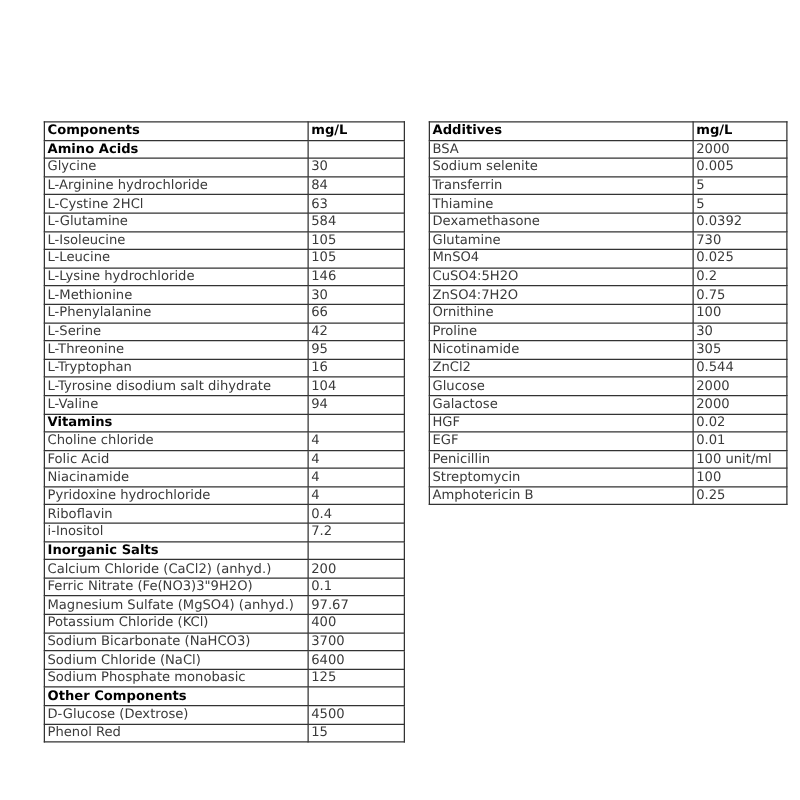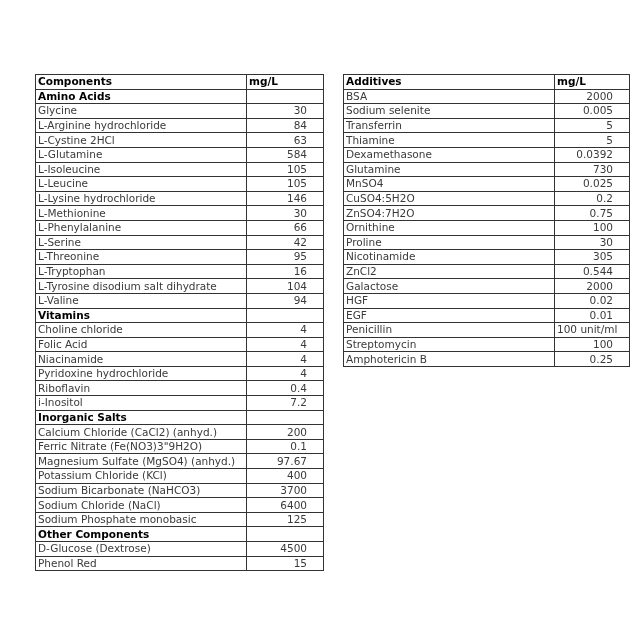--- a/index.html
+++ b/index.html
@@ -2,23 +2,23 @@
 <html><head>
   <meta charset="utf-8">
   <style>
     html, body { margin: 0; padding: 0; background: #ffffff; }
     body { width: 640px; height: 640px; position: relative; overflow: hidden;
            font-family: "DejaVu Sans", sans-serif; }
     table { position: absolute; border-collapse: collapse; table-layout: fixed;
             font-size: 10.5px; color: #3a3a3a; }
     td { border: 1px solid #333; height: 13.6px; padding: 0 2px; line-height: 13px;
          white-space: nowrap; overflow: hidden; }
-    td.val { text-align: right; padding-right: 16px; }
+    td.val { text-align: left; padding-right: 16px; }
     tr.hdr td, tr.sec td { font-weight: bold; color: #000; }
-    table { border: 1.5px solid #222; }
+    table { border: 1.5px solid #222; margin-top: 23px; }
     #left { left: 35px; top: 74px; width: 288px; }
     #left col.c1 { width: 211px; }
     #left col.c2 { width: 77px; }
     #right { left: 343px; top: 74px; width: 286px; }
     #right col.c1 { width: 211px; }
     #right col.c2 { width: 75px; }
   </style>
 </head>
 <body>
 
@@ -227,20 +227,24 @@
       </tr>
       <tr class="item">
         <td>Nicotinamide</td>
         <td class="val">305</td>
       </tr>
       <tr class="item">
         <td>ZnCl2</td>
         <td class="val">0.544</td>
       </tr>
       <tr class="item">
+        <td>Glucose</td>
+        <td class="val">2000</td>
+      </tr>
+      <tr class="item">
         <td>Galactose</td>
         <td class="val">2000</td>
       </tr>
       <tr class="item">
         <td>HGF</td>
         <td class="val">0.02</td>
       </tr>
       <tr class="item">
         <td>EGF</td>
         <td class="val">0.01</td>

